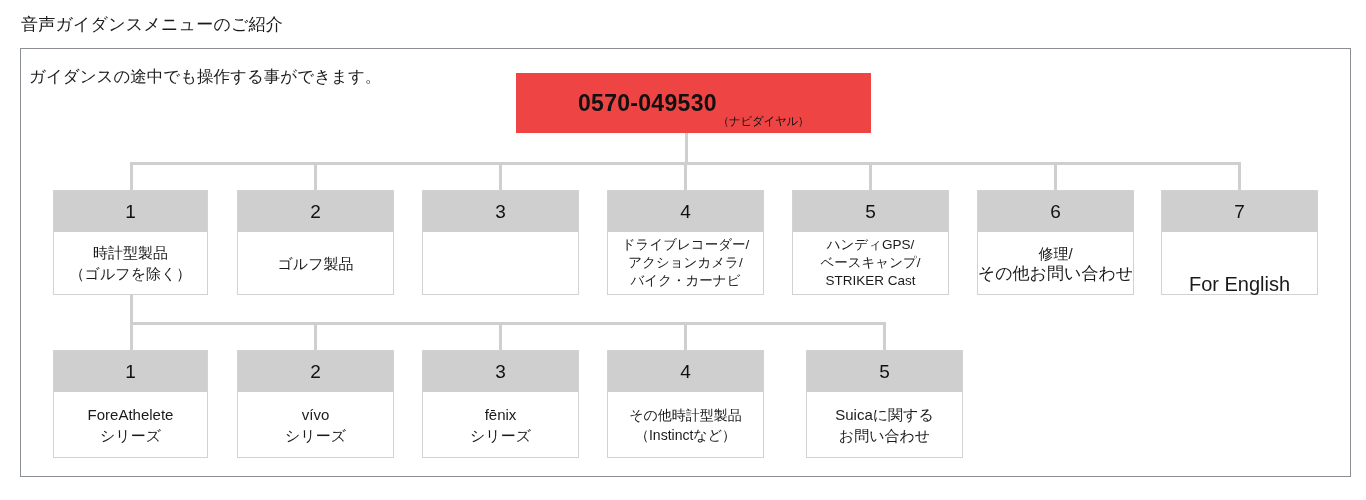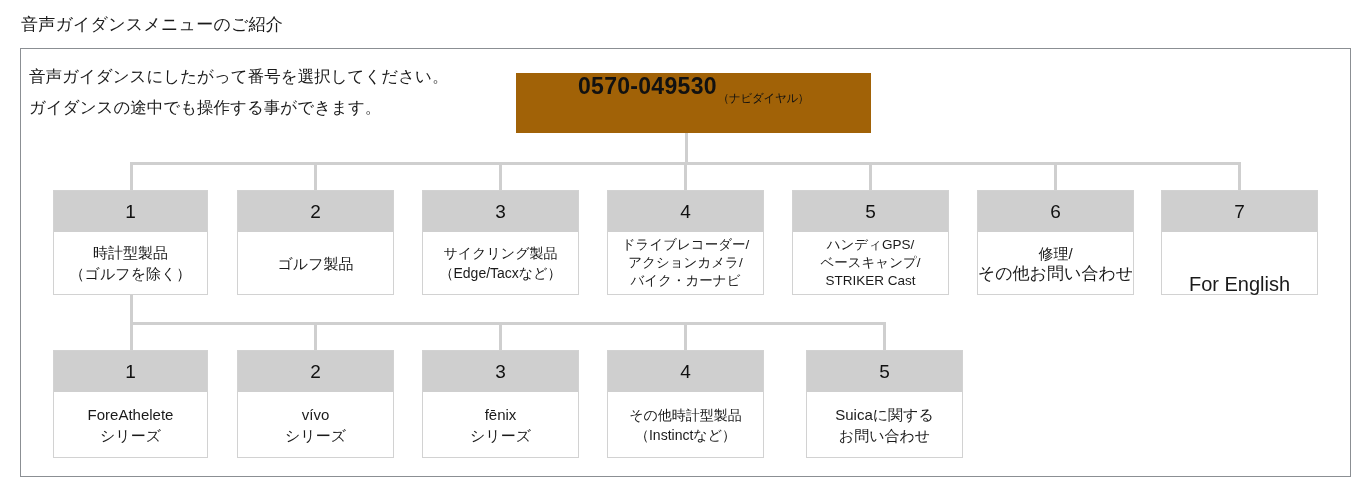--- a/index.html
+++ b/index.html
@@ -71,23 +71,23 @@
     background: #cfcfcf;
   }
 
   
   .root-node {
     position: absolute;
     left: 495px;
     top: 24px;
     width: 355px;
     height: 60px;
-    background: #a16207;
+    background: #ef4444;
     display: flex;
-    align-items: flex-start;
+    align-items: center;
     justify-content: center;
     box-sizing: border-box;
   }
   .root-number {
     font-size: 23px;
     font-weight: bold;
     letter-spacing: 0.3px;
     color: #111111;
   }
   .root-suffix {
@@ -161,21 +161,20 @@
 </head>
 <body>
 
 <div class="page">
 
   <div class="page-title">音声ガイダンスメニューのご紹介</div>
 
   <div class="panel">
 
     <div class="intro">
-      <div>音声ガイダンスにしたがって番号を選択してください。</div>
       <div>ガイダンスの途中でも操作する事ができます。</div>
     </div>
 
     <div class="wires">
 
       <div class="wire" style="left:664px; top:84px; width:3px; height:32px;"></div>
 
       <div class="wire" style="left:109px; top:113px; width:1111px; height:3px;"></div>
 
       <div class="wire" style="left:109px; top:113px; width:3px; height:28px;"></div>
@@ -212,24 +211,20 @@
 
     <div class="node row1" style="left:216px; width:157px;">
       <div class="node-num">2</div>
       <div class="node-body">
         <span class="ln ln1">ゴルフ製品</span>
       </div>
     </div>
 
     <div class="node row1" style="left:401px; width:157px;">
       <div class="node-num">3</div>
-      <div class="node-body tight">
-        <span class="ln ln1">サイクリング製品</span>
-        <span class="ln ln2">（Edge/Tacxなど）</span>
-      </div>
     </div>
 
     <div class="node row1" style="left:586px; width:157px;">
       <div class="node-num">4</div>
       <div class="node-body three">
         <span class="ln ln1">ドライブレコーダー/</span>
         <span class="ln ln2">アクションカメラ/</span>
         <span class="ln ln3">バイク・カーナビ</span>
       </div>
     </div>

